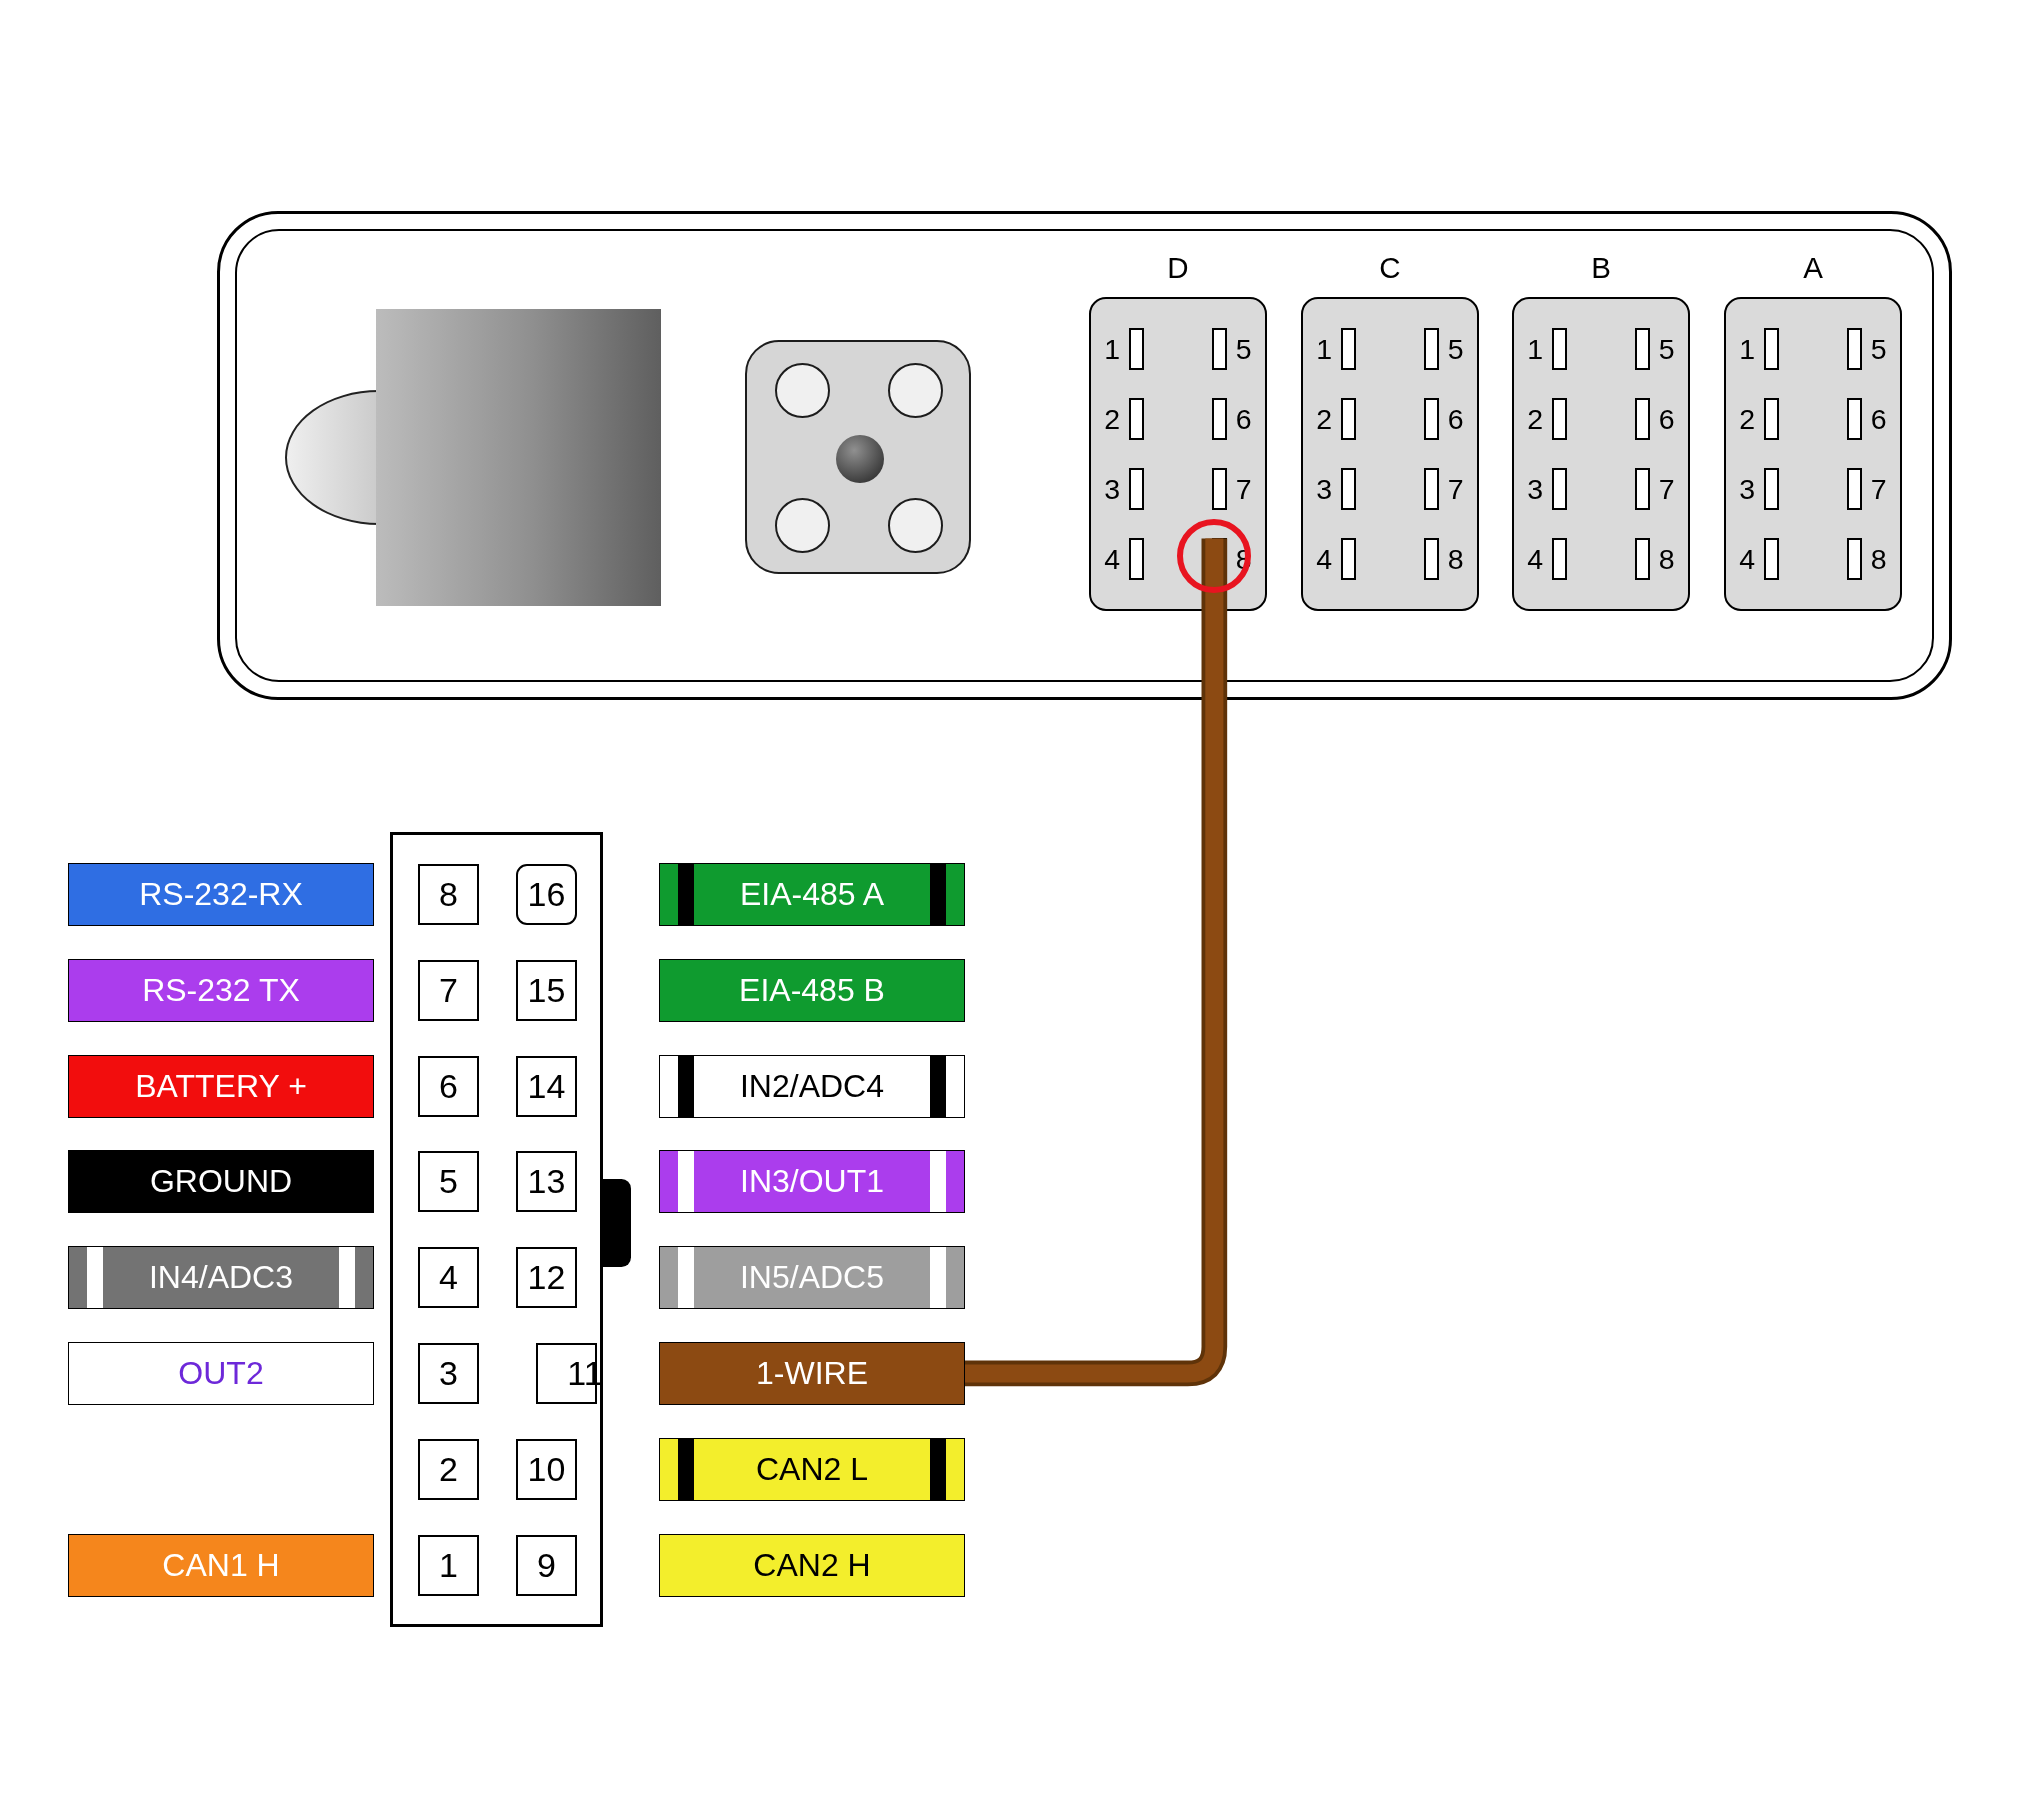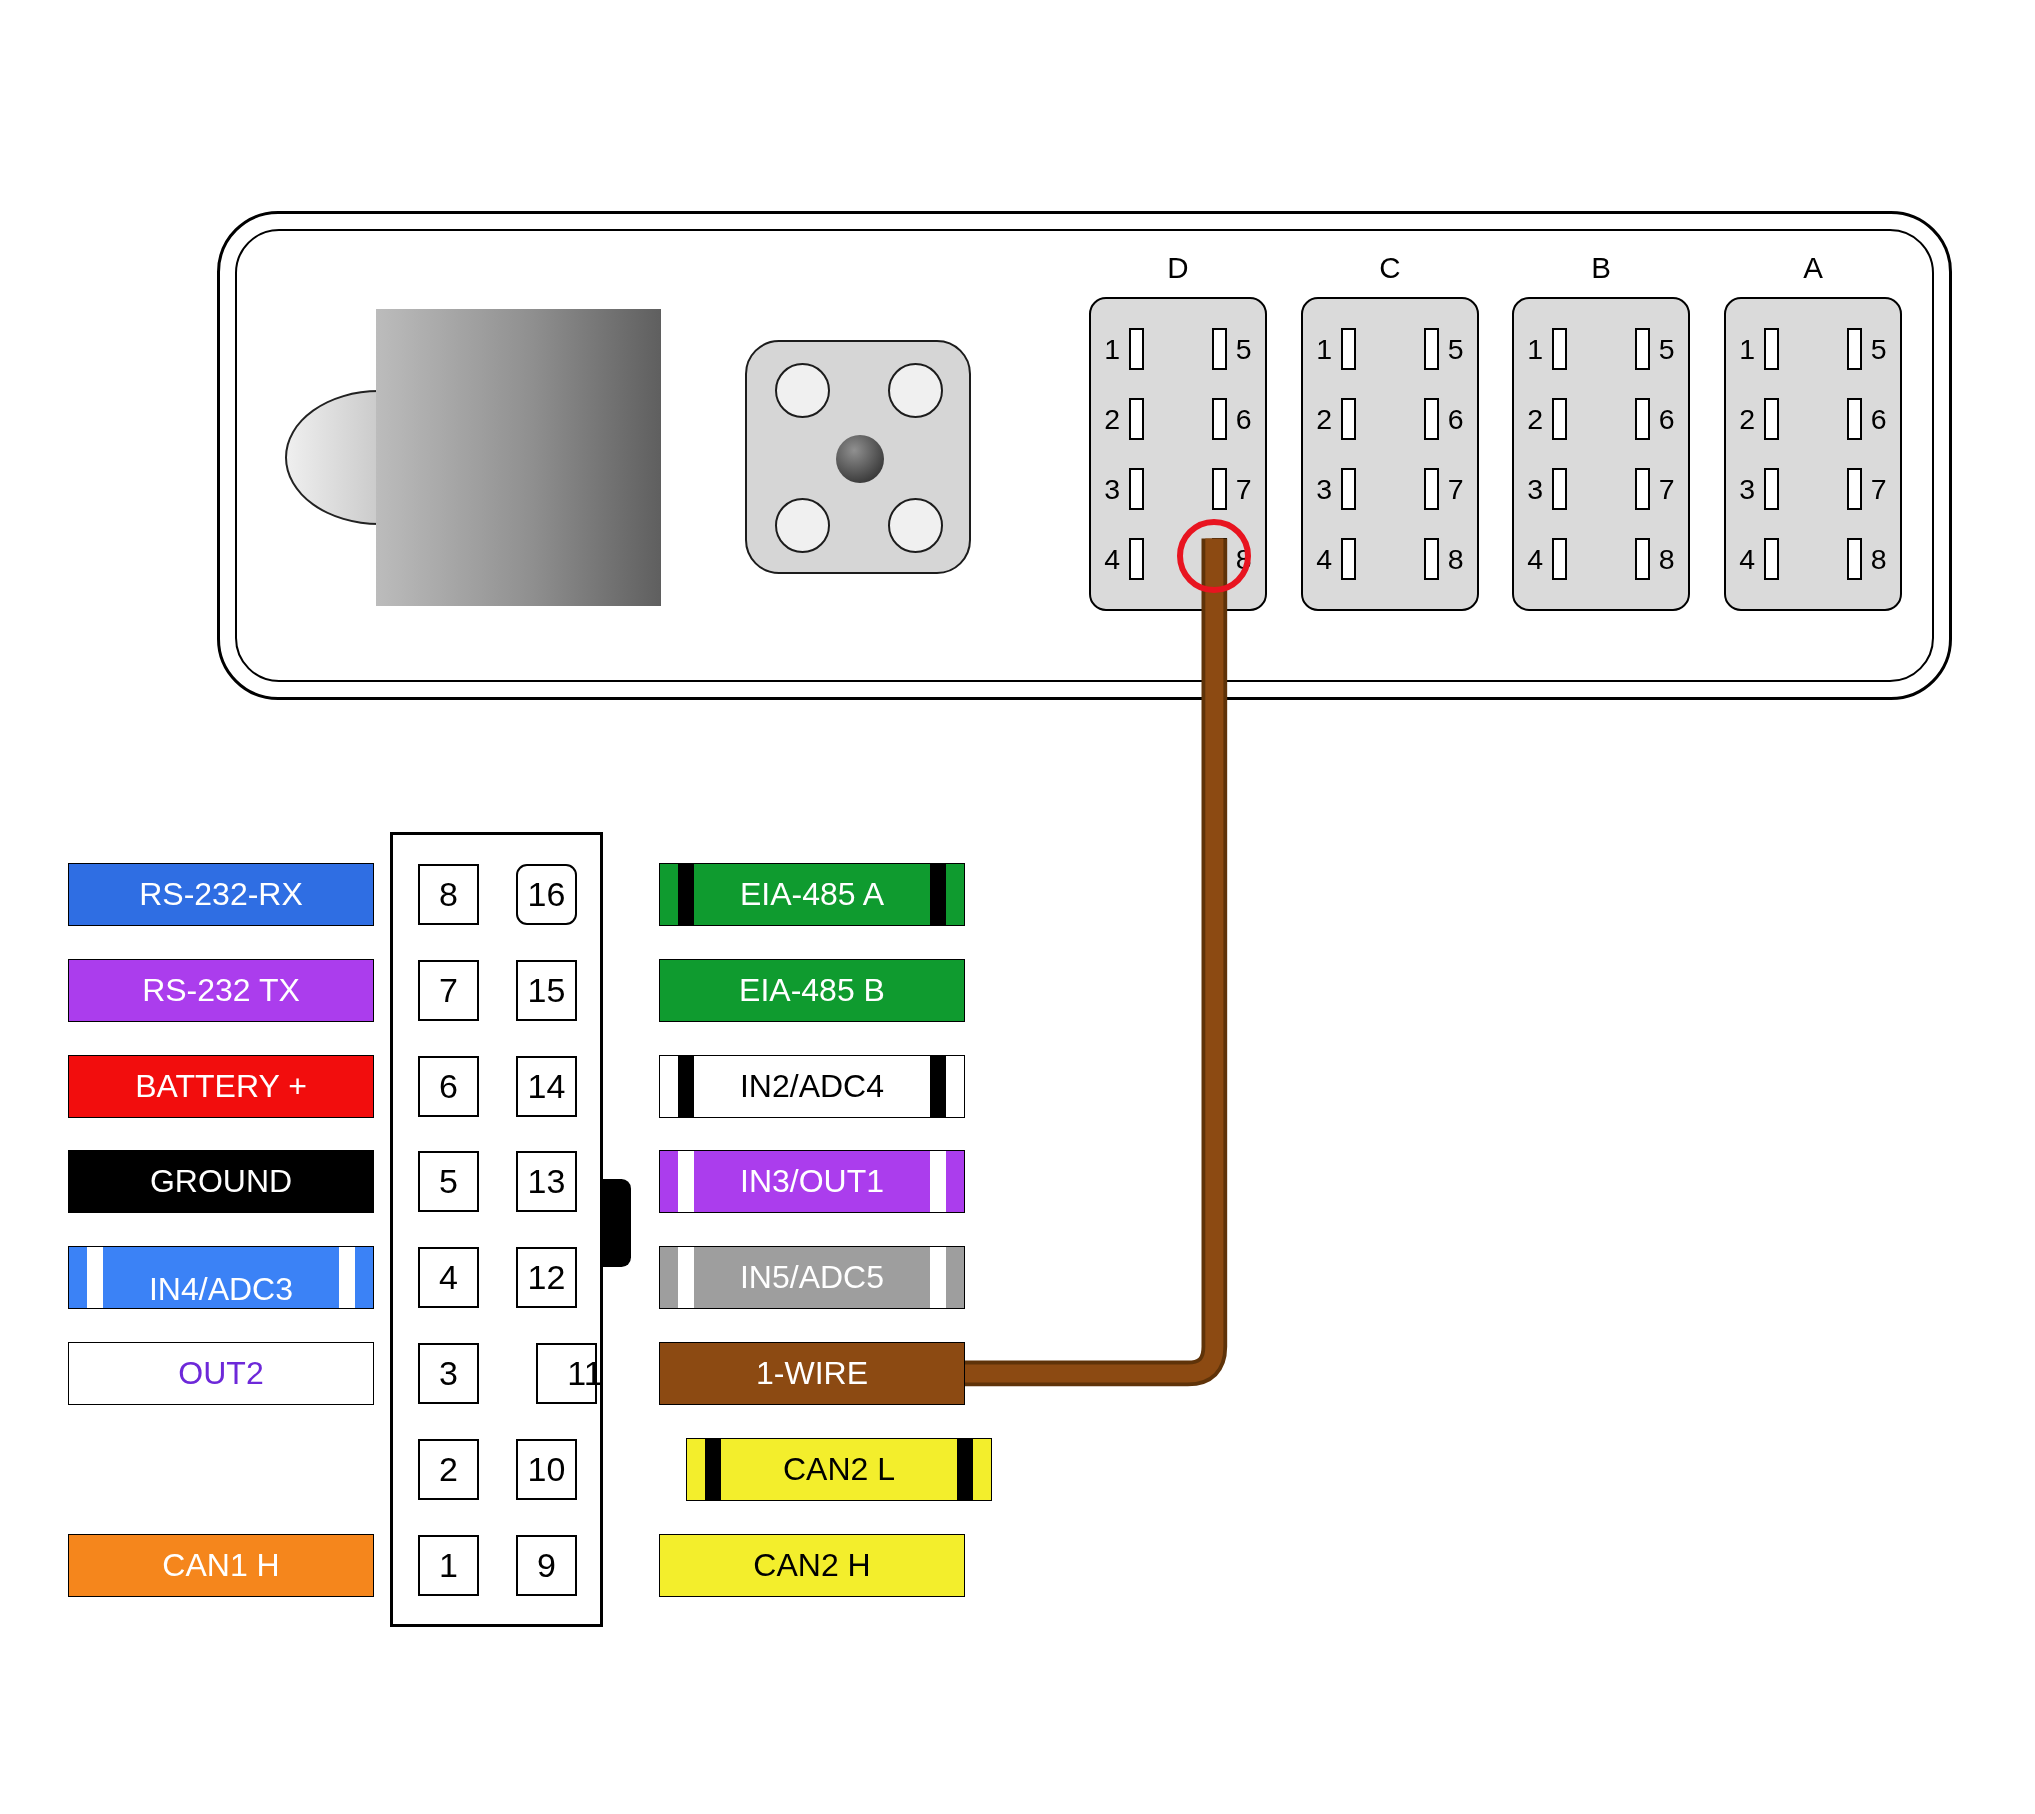--- a/index.html
+++ b/index.html
@@ -240,21 +240,21 @@
     </div>
   <div class="abs wire-label" style="left: 68px; top: 959px; background: rgb(171, 61, 237); color: rgb(255, 255, 255);">
       <span class="lbl">RS-232 TX</span>
     </div>
   <div class="abs wire-label" style="left: 68px; top: 1055px; background: rgb(242, 13, 13); color: rgb(255, 255, 255);">
       <span class="lbl">BATTERY +</span>
     </div>
   <div class="abs wire-label" style="left: 68px; top: 1150px; background: rgb(0, 0, 0); color: rgb(255, 255, 255);">
       <span class="lbl">GROUND</span>
     </div>
-  <div class="abs wire-label" style="left: 68px; top: 1246px; background: #3b82f6; color: rgb(255, 255, 255); align-items: flex-end;">
+  <div class="abs wire-label" style="left: 68px; top: 1246px; background: #737373; color: rgb(255, 255, 255);">
       <span class="stripe sl" style="background: rgb(255, 255, 255);"></span>
       <span class="lbl">IN4/ADC3</span>
       <span class="stripe sr" style="background: rgb(255, 255, 255);"></span>
     </div>
   <div class="abs wire-label" style="left: 68px; top: 1342px; background: rgb(255, 255, 255); color: #6d28d9;">
       <span class="lbl">OUT2</span>
     </div>
   <div class="abs wire-label" style="left: 68px; top: 1534px; background: rgb(245, 134, 28); color: rgb(255, 255, 255);">
       <span class="lbl">CAN1 H</span>
     </div>
@@ -278,21 +278,21 @@
       <span class="stripe sr" style="background: rgb(255, 255, 255);"></span>
     </div>
   <div class="abs wire-label" style="left: 659px; top: 1246px; background: rgb(158, 158, 158); color: rgb(255, 255, 255);">
       <span class="stripe sl" style="background: rgb(255, 255, 255);"></span>
       <span class="lbl">IN5/ADC5</span>
       <span class="stripe sr" style="background: rgb(255, 255, 255);"></span>
     </div>
   <div class="abs wire-label" style="left: 659px; top: 1342px; background: rgb(140, 74, 18); color: rgb(255, 255, 255);">
       <span class="lbl">1-WIRE</span>
     </div>
-  <div class="abs wire-label" style="left: 686px; top: 1438px; background: rgb(243, 238, 44); color: rgb(0, 0, 0);">
+  <div class="abs wire-label" style="left: 659px; top: 1438px; background: rgb(243, 238, 44); color: rgb(0, 0, 0);">
       <span class="stripe sl" style="background: rgb(0, 0, 0);"></span>
       <span class="lbl">CAN2 L</span>
       <span class="stripe sr" style="background: rgb(0, 0, 0);"></span>
     </div>
   <div class="abs wire-label" style="left: 659px; top: 1534px; background: rgb(243, 238, 44); color: rgb(0, 0, 0);">
       <span class="lbl">CAN2 H</span>
     </div>
 
 </div>
 

